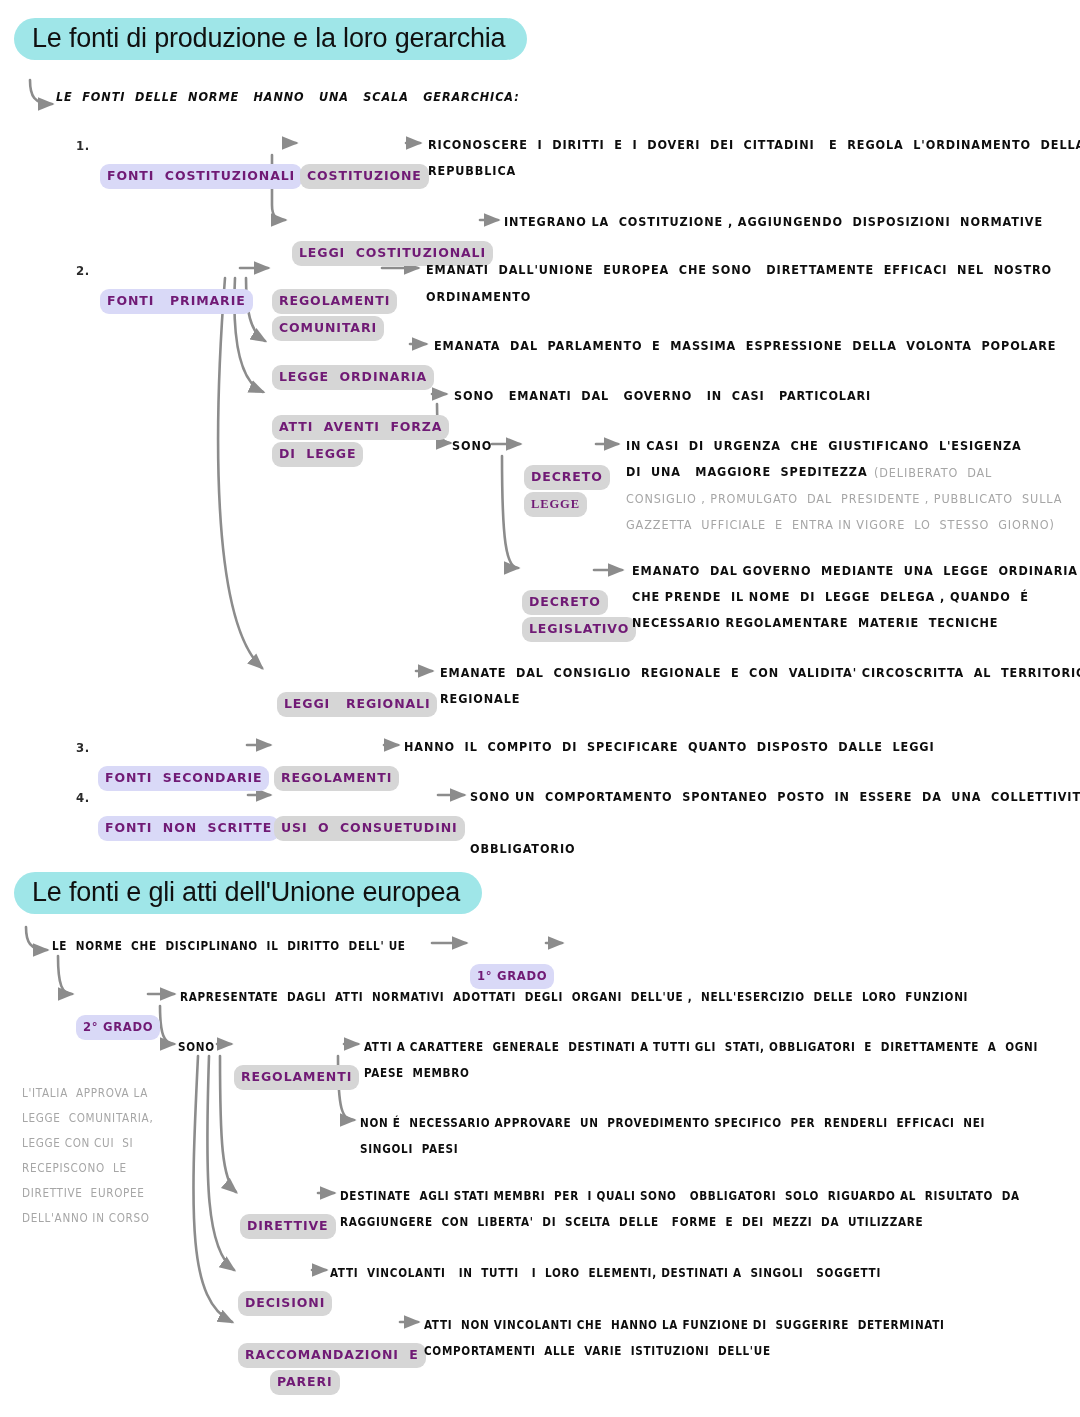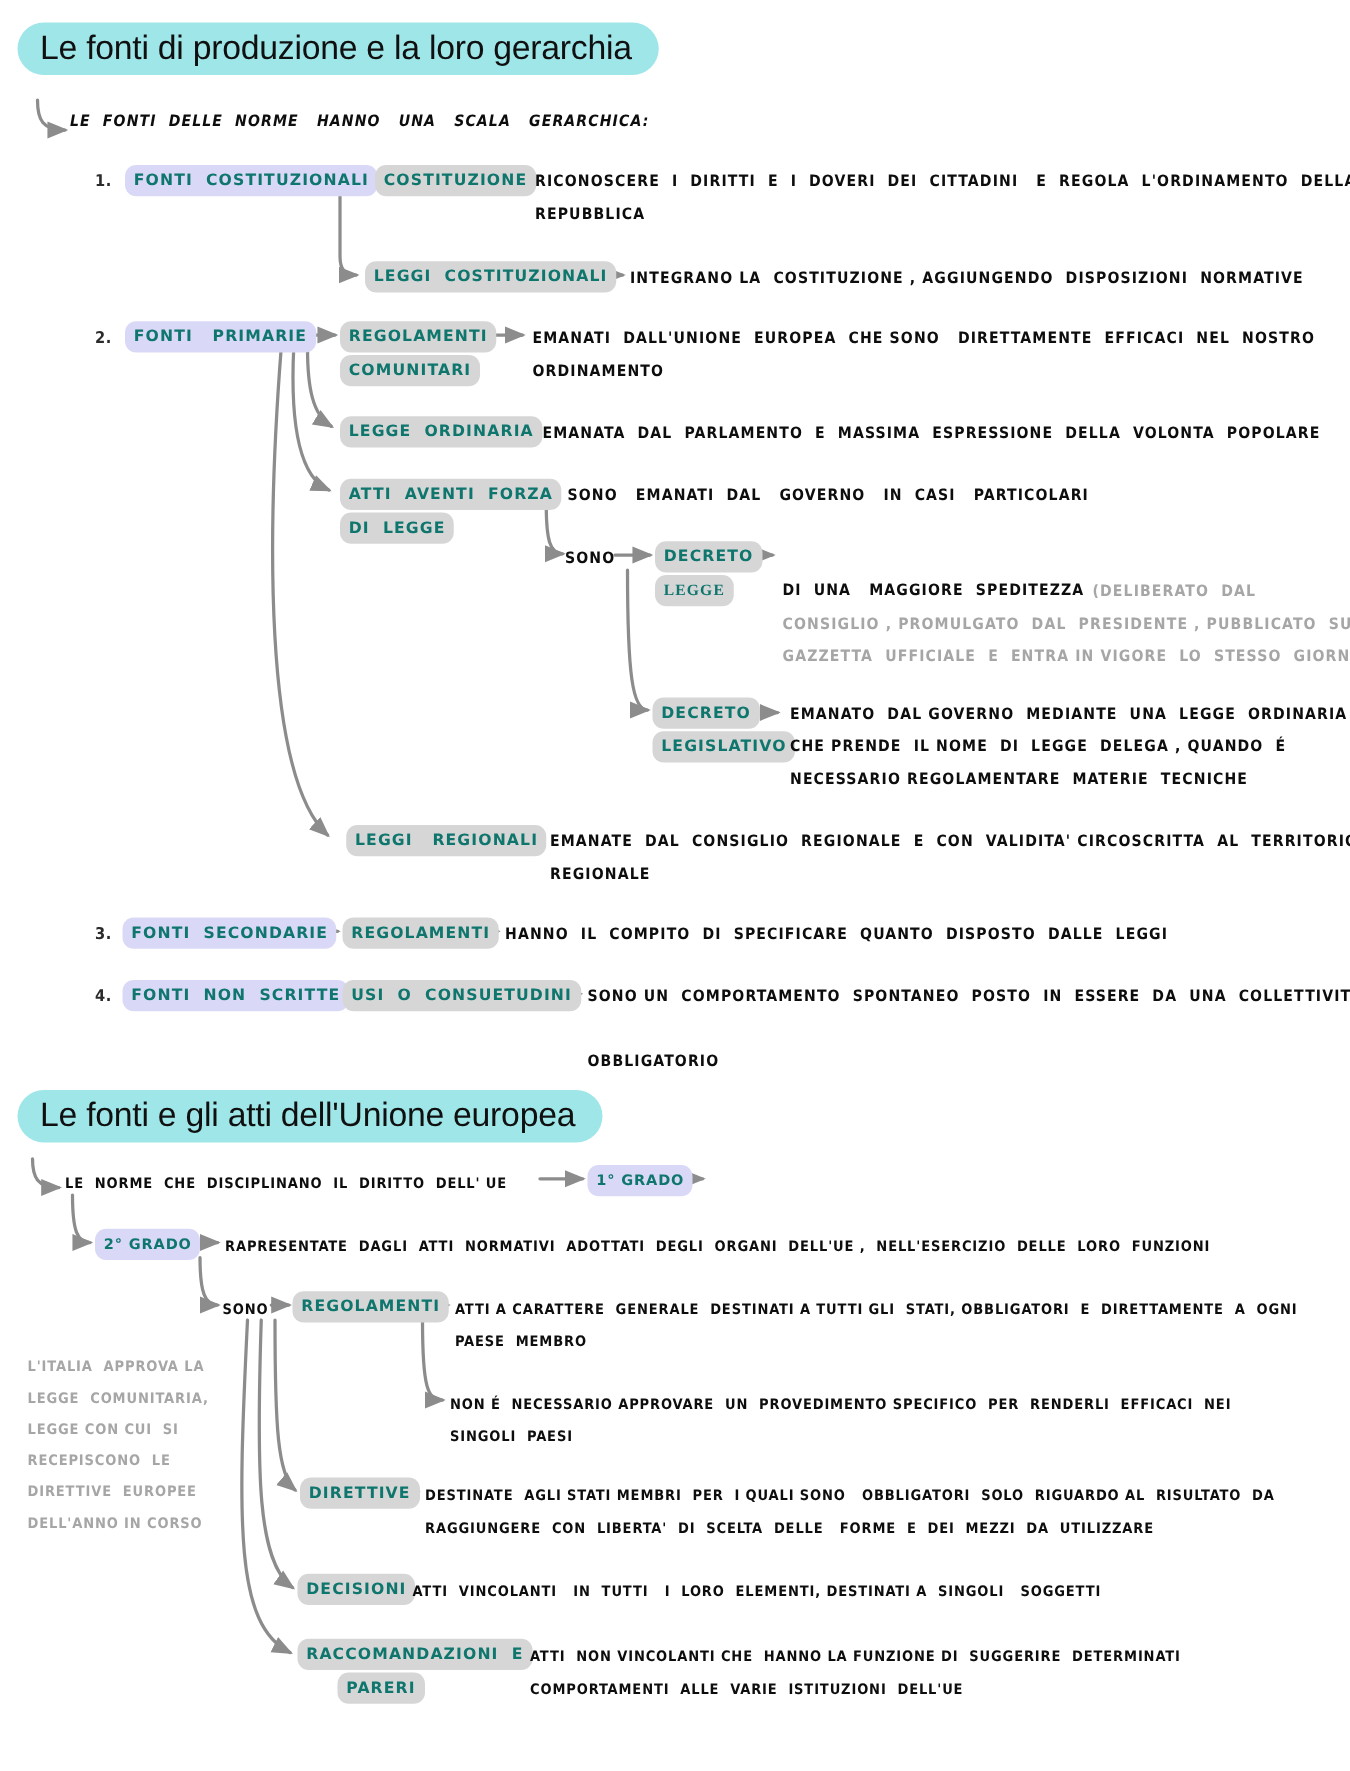--- a/index.html
+++ b/index.html
@@ -23,30 +23,30 @@
 
   
   .hw{
     position:absolute;
     font-family:"DejaVu Sans","Liberation Sans",sans-serif;
     font-weight:700;font-size:12.5px;letter-spacing:0.9px;
     color:#0d0d0d;white-space:pre;line-height:26px;
     font-stretch:condensed;
   }
   .hw.sm{font-size:11.6px;letter-spacing:0.7px;}
-  .hw.grey{color:#a6a6a6;font-weight:700;text-align:right;}
+  .hw.grey{color:#a6a6a6;font-weight:400;text-align:right;}
   .hw.num{font-size:13px;color:#2b2b2b;letter-spacing:0.5px;}
 
   
   .chip{
     position:absolute;display:inline-block;white-space:pre;
     font-family:"DejaVu Sans","Liberation Sans",sans-serif;
     font-weight:700;font-size:12.5px;letter-spacing:0.9px;
-    color:#0f766e;line-height:20px;
-    padding:2px 7px 3px 7px;border-radius:9px;
+    color:#701a75;line-height:20px;
+    padding:2px 7px 3px 7px;border-radius:9px;margin-top:32px;
   }
   .chip.grey{background:#d6d6d6;}
   .chip.violet{background:#d9d9f7;}
   .chip.sm{font-size:11.6px;letter-spacing:0.7px;}
 
   
   .wires{position:absolute;left:0;top:0;width:1080px;height:1417px;pointer-events:none;}
   .wires path,.wires line{fill:none;stroke:#8c8c8c;stroke-width:2.6;stroke-linecap:round;stroke-linejoin:round;}
   .wires polygon{fill:#8c8c8c;}
 </style>
@@ -149,20 +149,21 @@
   <div class="hw" style="left:434px;top:333px;">EMANATA  DAL  PARLAMENTO  E  MASSIMA  ESPRESSIONE  DELLA  VOLONTA  POPOLARE</div>
 
   <div class="chip grey" style="left:272px;top:383px;">ATTI  AVENTI  FORZA</div>
   <div class="chip grey" style="left:272px;top:410px;">DI  LEGGE</div>
   <div class="hw" style="left:454px;top:383px;">SONO   EMANATI  DAL   GOVERNO   IN  CASI   PARTICOLARI</div>
 
   <div class="hw" style="left:452px;top:433px;">SONO</div>
 
   <div class="chip grey" style="left:524px;top:433px;">DECRETO</div>
   <div class="chip grey" style="left:524px;top:460px;font-family:Liberation Serif, serif;">LEGGE</div>
+  <div class="hw" style="left:626px;top:433px;">IN CASI  DI  URGENZA  CHE  GIUSTIFICANO  L'ESIGENZA</div>
   <div class="hw" style="left:626px;top:459px;">DI  UNA   MAGGIORE  SPEDITEZZA</div>
   <div class="hw grey" style="left:874px;top:460px;">(DELIBERATO  DAL</div>
   <div class="hw grey" style="left:626px;top:486px;">CONSIGLIO , PROMULGATO  DAL  PRESIDENTE , PUBBLICATO  SULLA</div>
   <div class="hw grey" style="left:626px;top:512px;">GAZZETTA  UFFICIALE  E  ENTRA IN VIGORE  LO  STESSO  GIORNO)</div>
 
   <div class="chip grey" style="left:522px;top:558px;">DECRETO</div>
   <div class="chip grey" style="left:522px;top:585px;">LEGISLATIVO</div>
   <div class="hw" style="left:632px;top:558px;">EMANATO  DAL GOVERNO  MEDIANTE  UNA  LEGGE  ORDINARIA</div>
   <div class="hw" style="left:632px;top:584px;">CHE PRENDE  IL NOME  DI  LEGGE  DELEGA , QUANDO  É</div>
   <div class="hw" style="left:632px;top:610px;">NECESSARIO REGOLAMENTARE  MATERIE  TECNICHE</div>

